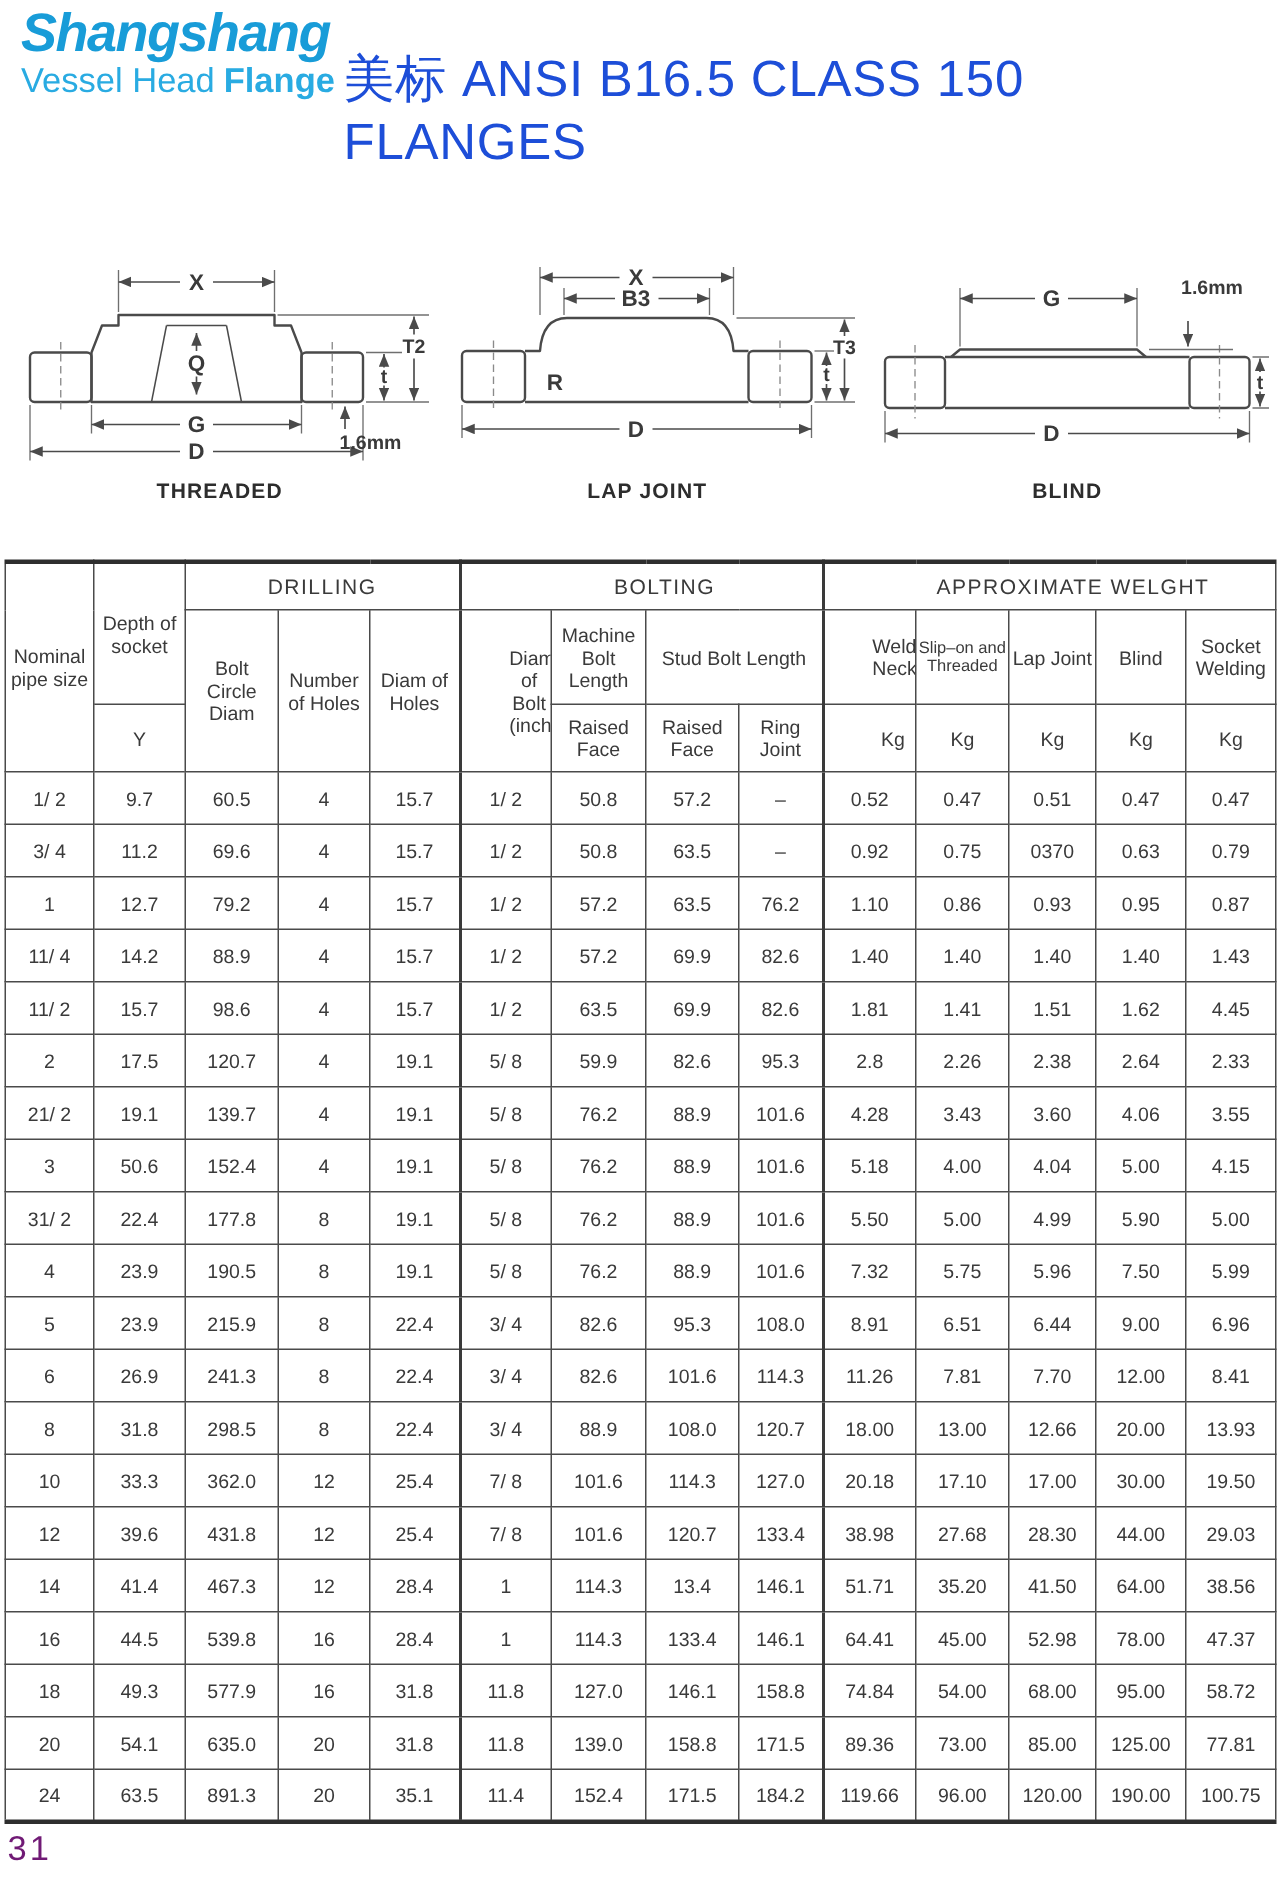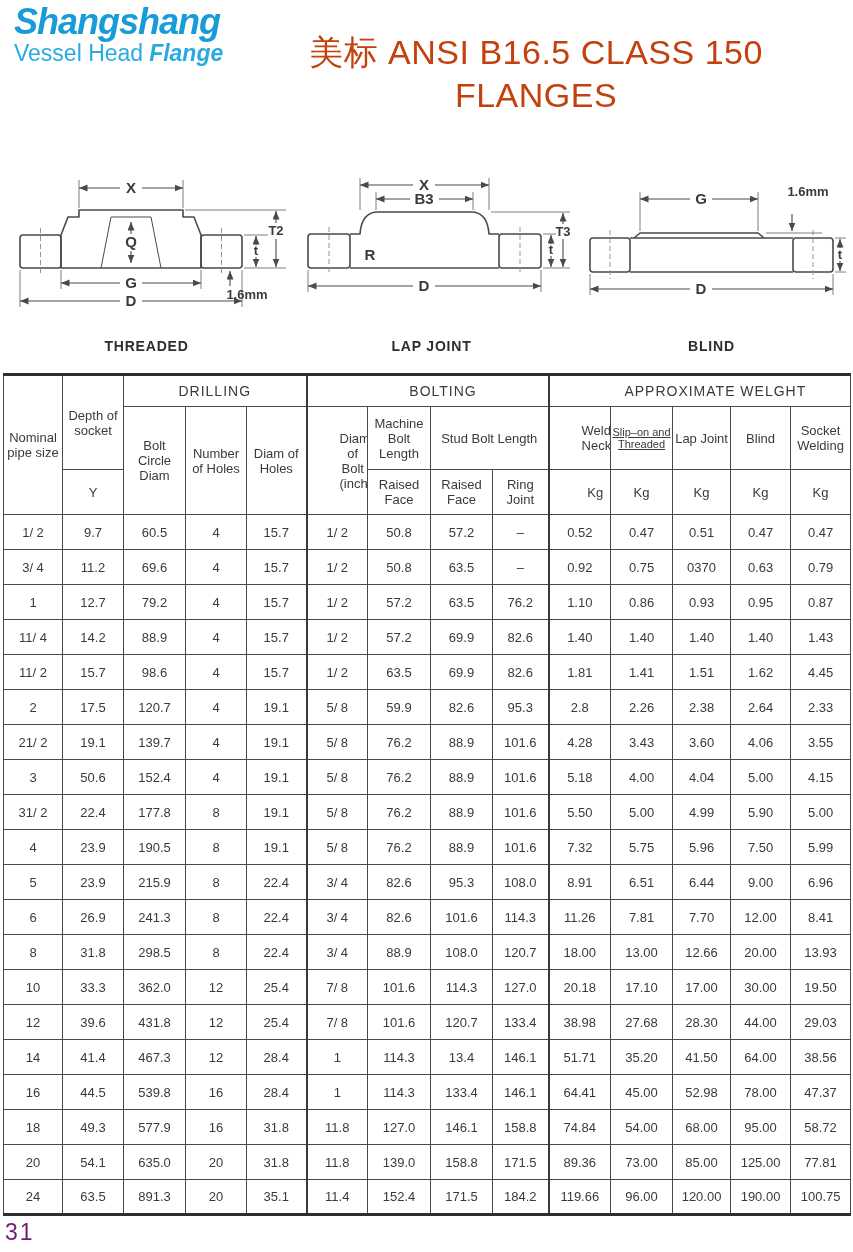--- a/index.html
+++ b/index.html
@@ -3,47 +3,47 @@
 <meta charset="utf-8">
 <style>
   html,body{margin:0;padding:0;background:#fff;}
   .page{position:relative;width:853px;height:1252px;background:#fff;overflow:hidden;
         font-family:"Liberation Sans",sans-serif;color:#3a3a3a;}
   
   .hdr{display:flex;align-items:flex-start;padding:4px 10px 0 14px;}
   .logo{width:215px;flex:0 0 auto;line-height:1;}
   .logo-brand{font-size:36px;font-weight:bold;font-style:italic;color:#189CD8;letter-spacing:-1px;}
   .logo-tag{font-size:23px;color:#29ABE2;margin-top:2px;letter-spacing:0;}
-  .logo-tag .flange{font-weight:bold;margin-left:6px;font-style:italic;}
-  .title{flex:1;text-align:center;font-size:34px;font-weight:normal;color:#c2410c;
+  .logo-tag .flange{font-weight:bold;margin-left:6px;}
+  .title{flex:1;font-size:34px;font-weight:normal;color:#1d4ed8;
          margin:26px 0 0 0;letter-spacing:0.5px;}
   
   .figures{position:absolute;top:172px;left:0;width:853px;display:flex;justify-content:space-between;
            padding:0 4px;box-sizing:border-box;}
   figure{margin:0;text-align:center;}
-  figcaption{font-size:14px;font-weight:bold;letter-spacing:0.8px;color:#2d2d2d;margin-top:20px;}
+  figcaption{font-size:14px;font-weight:bold;letter-spacing:0.8px;color:#2d2d2d;margin-top:0;}
   .outline{fill:none;stroke:#4a4a4a;stroke-width:1.6;stroke-linejoin:round;}
   .thin{fill:none;stroke:#4a4a4a;stroke-width:1;}
   .ext{stroke:#6f6f6f;stroke-width:0.9;}
   .dim{stroke:#4a4a4a;stroke-width:1.1;}
   .cl{stroke:#8a8a8a;stroke-width:0.9;stroke-dasharray:5 3;}
   .lbl{font-family:"Liberation Sans",sans-serif;font-size:15px;font-weight:bold;fill:#3a3a3a;text-anchor:middle;}
   .lbl2{font-family:"Liberation Sans",sans-serif;font-size:13px;font-weight:bold;fill:#3a3a3a;text-anchor:middle;}
   
   .tbl-wrap{position:absolute;top:373px;left:3px;width:847px;}
   table{border-collapse:collapse;table-layout:fixed;width:847px;
         border:1.5px solid #2e2e2e;border-top-width:3px;border-bottom-width:3px;}
   th,td{border:1px solid #4a4a4a;text-align:center;vertical-align:middle;padding:0 1px;
         font-size:13px;font-weight:normal;color:#3a3a3a;overflow:hidden;}
   thead tr.r1{height:32px;} thead tr.r2{height:63px;} thead tr.r3{height:45px;}
   tbody tr{height:35px;}
   .grp-l{border-left:2px solid #3a3a3a;padding-left:32px;}
   td:nth-child(6),td:nth-child(10){border-left:2px solid #3a3a3a;}
   th.sec{font-size:14px;letter-spacing:1px;}
-  th.tiny{font-size:11px;text-decoration:underline;}
+  th.tiny{font-size:11px;}
   
   .pageno{position:absolute;left:5px;bottom:6px;font-size:23px;color:#701a75;letter-spacing:2px;}
 </style>
 </head>
 <body>
 
 <div class="page">
 
   <div class="hdr">
     <div class="logo">

